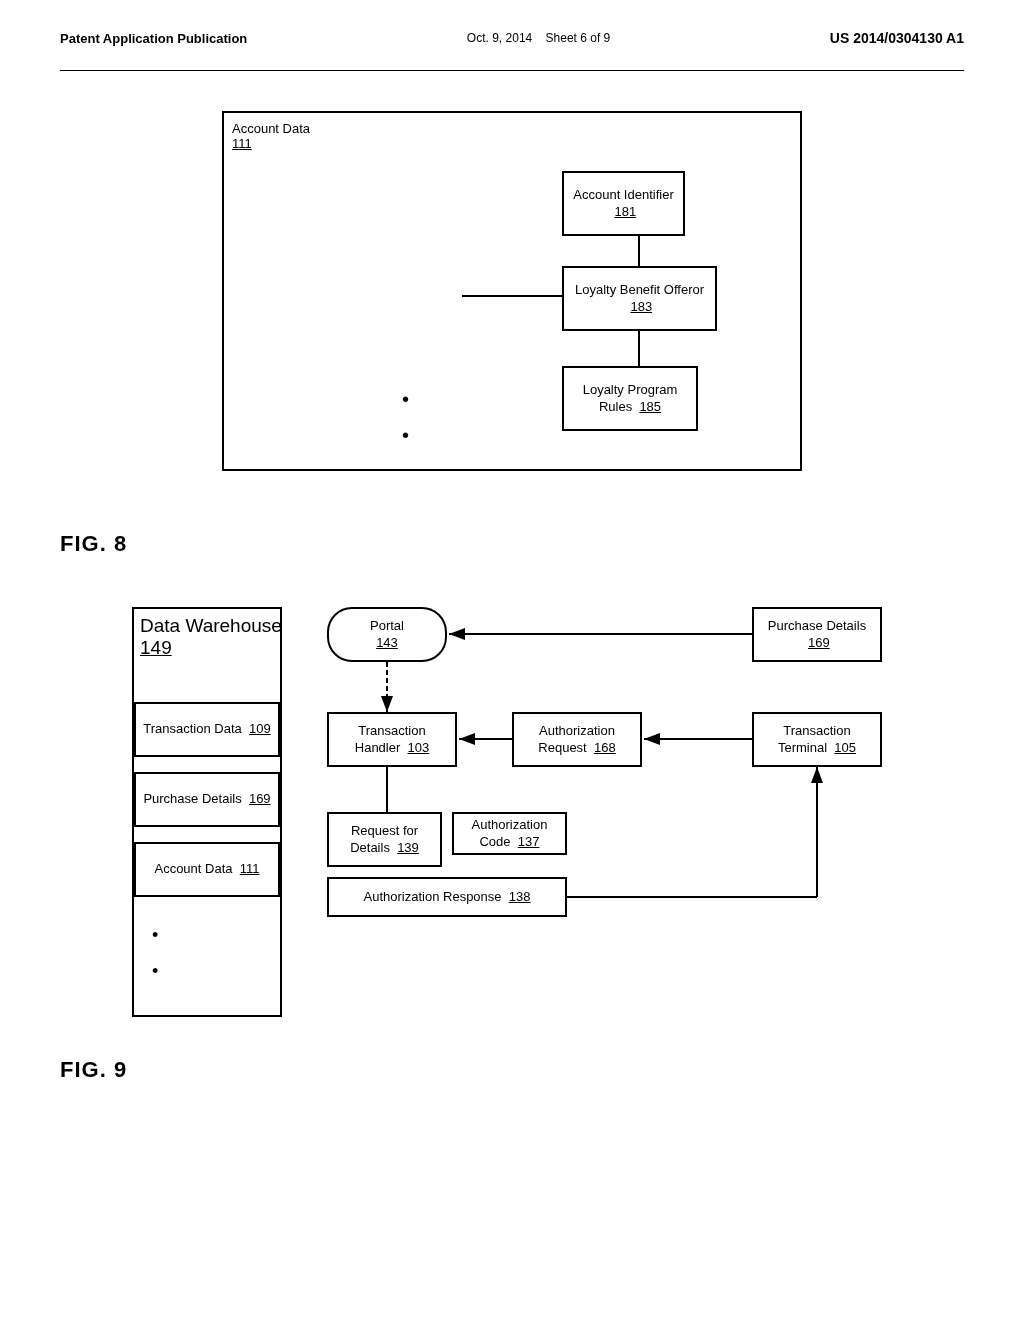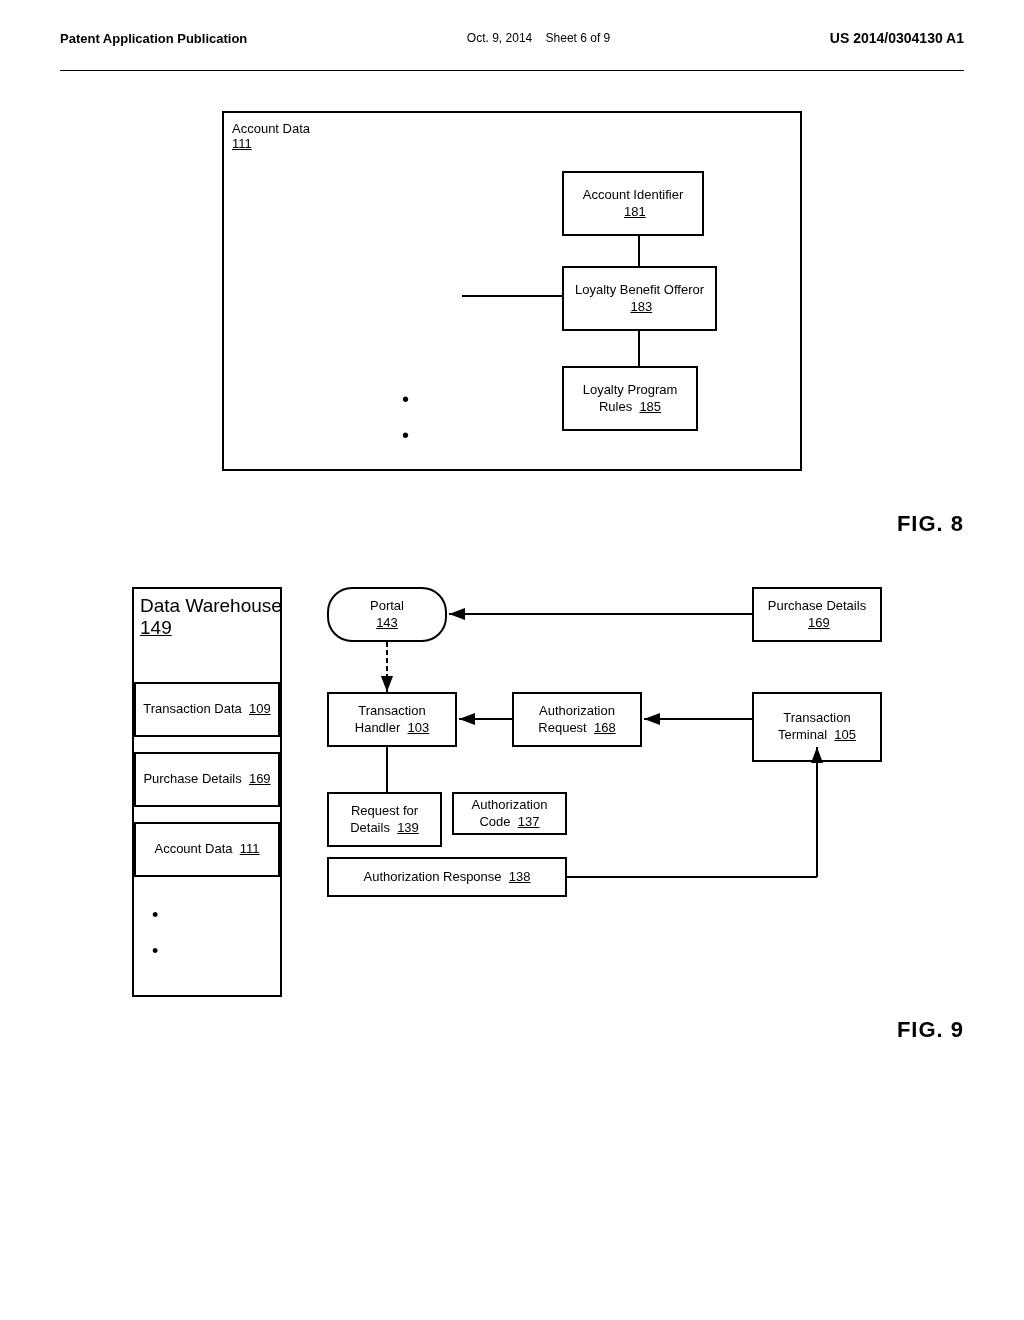--- a/index.html
+++ b/index.html
@@ -40,23 +40,24 @@
       font-size: 14px;
       font-weight: bold;
     }
 
     
     .figure-section {
       margin-bottom: 50px;
     }
 
     .figure-label {
-      text-align: right;
+      text-align: left;
       font-size: 22px;
       font-weight: bold;
+      margin-top: 20px;
       margin-bottom: 40px;
       letter-spacing: 1px;
     }
 
     
     .box {
       position: absolute;
       border: 2px solid #000;
       background: #fff;
       display: flex;
@@ -106,21 +107,21 @@
       top: 155px;
       left: 130px;
       width: 110px;
       height: 60px;
     }
 
     .fig8-account-identifier {
       position: absolute;
       top: 60px;
       left: 340px;
-      width: 142px;
+      width: 123px;
       height: 65px;
     }
 
     .fig8-loyalty-benefit {
       position: absolute;
       top: 155px;
       left: 340px;
       width: 155px;
       height: 65px;
     }
@@ -262,21 +263,21 @@
       left: 620px;
       width: 130px;
       height: 55px;
     }
 
     .fig9-transaction-terminal {
       position: absolute;
       top: 105px;
       left: 620px;
       width: 130px;
-      height: 70px;
+      height: 55px;
     }
 
     .fig9-dots {
       position: absolute;
       top: 310px;
       left: 20px;
       font-size: 18px;
       line-height: 2;
     }
   </style>

